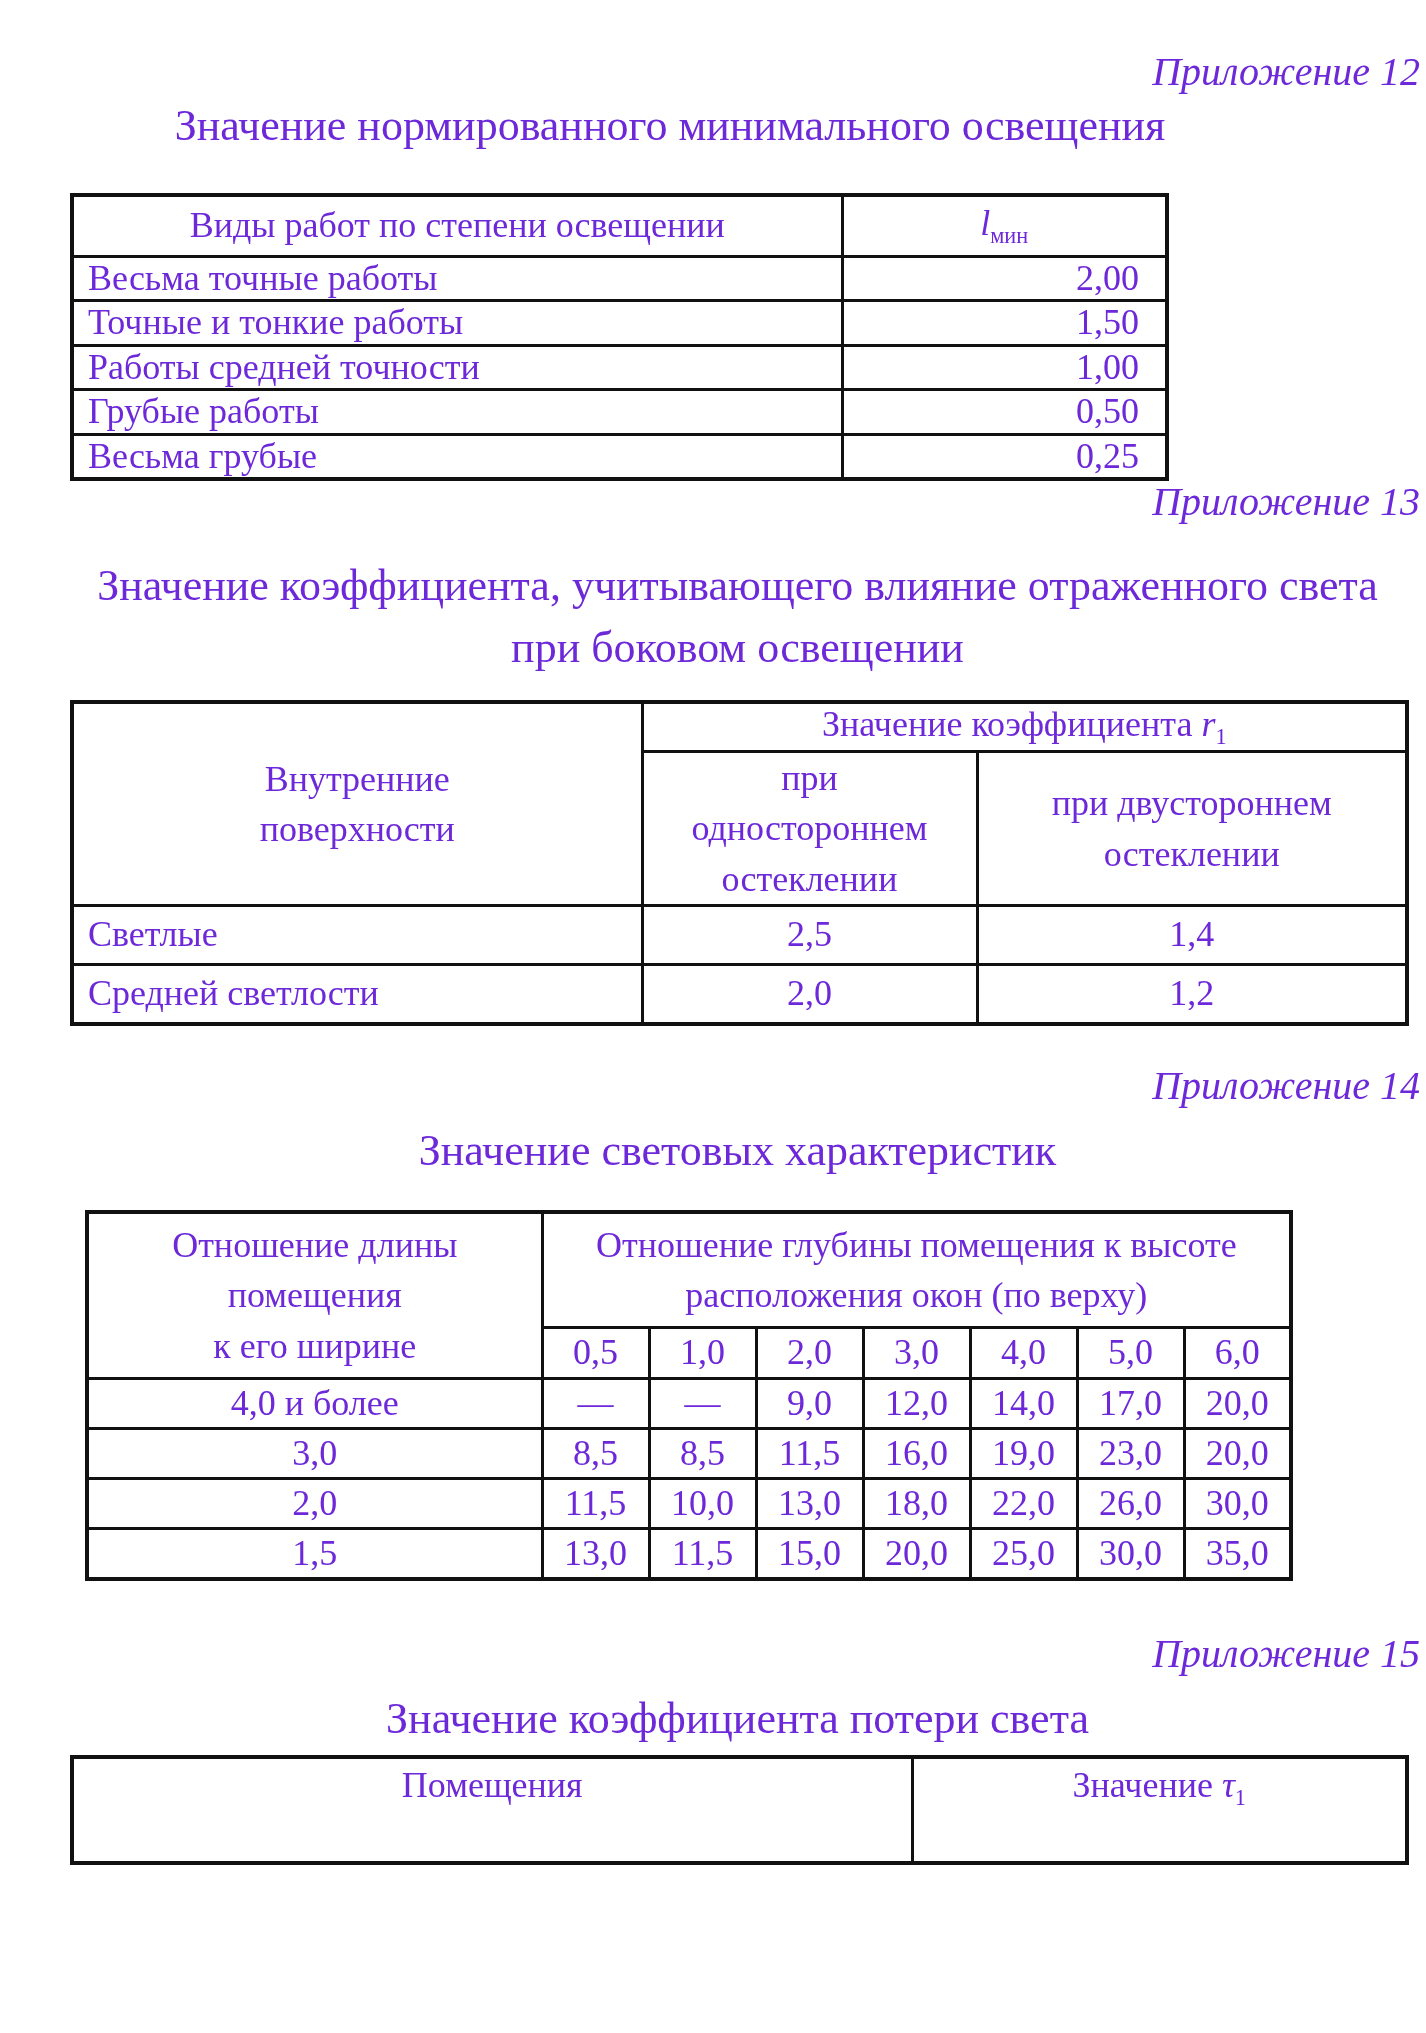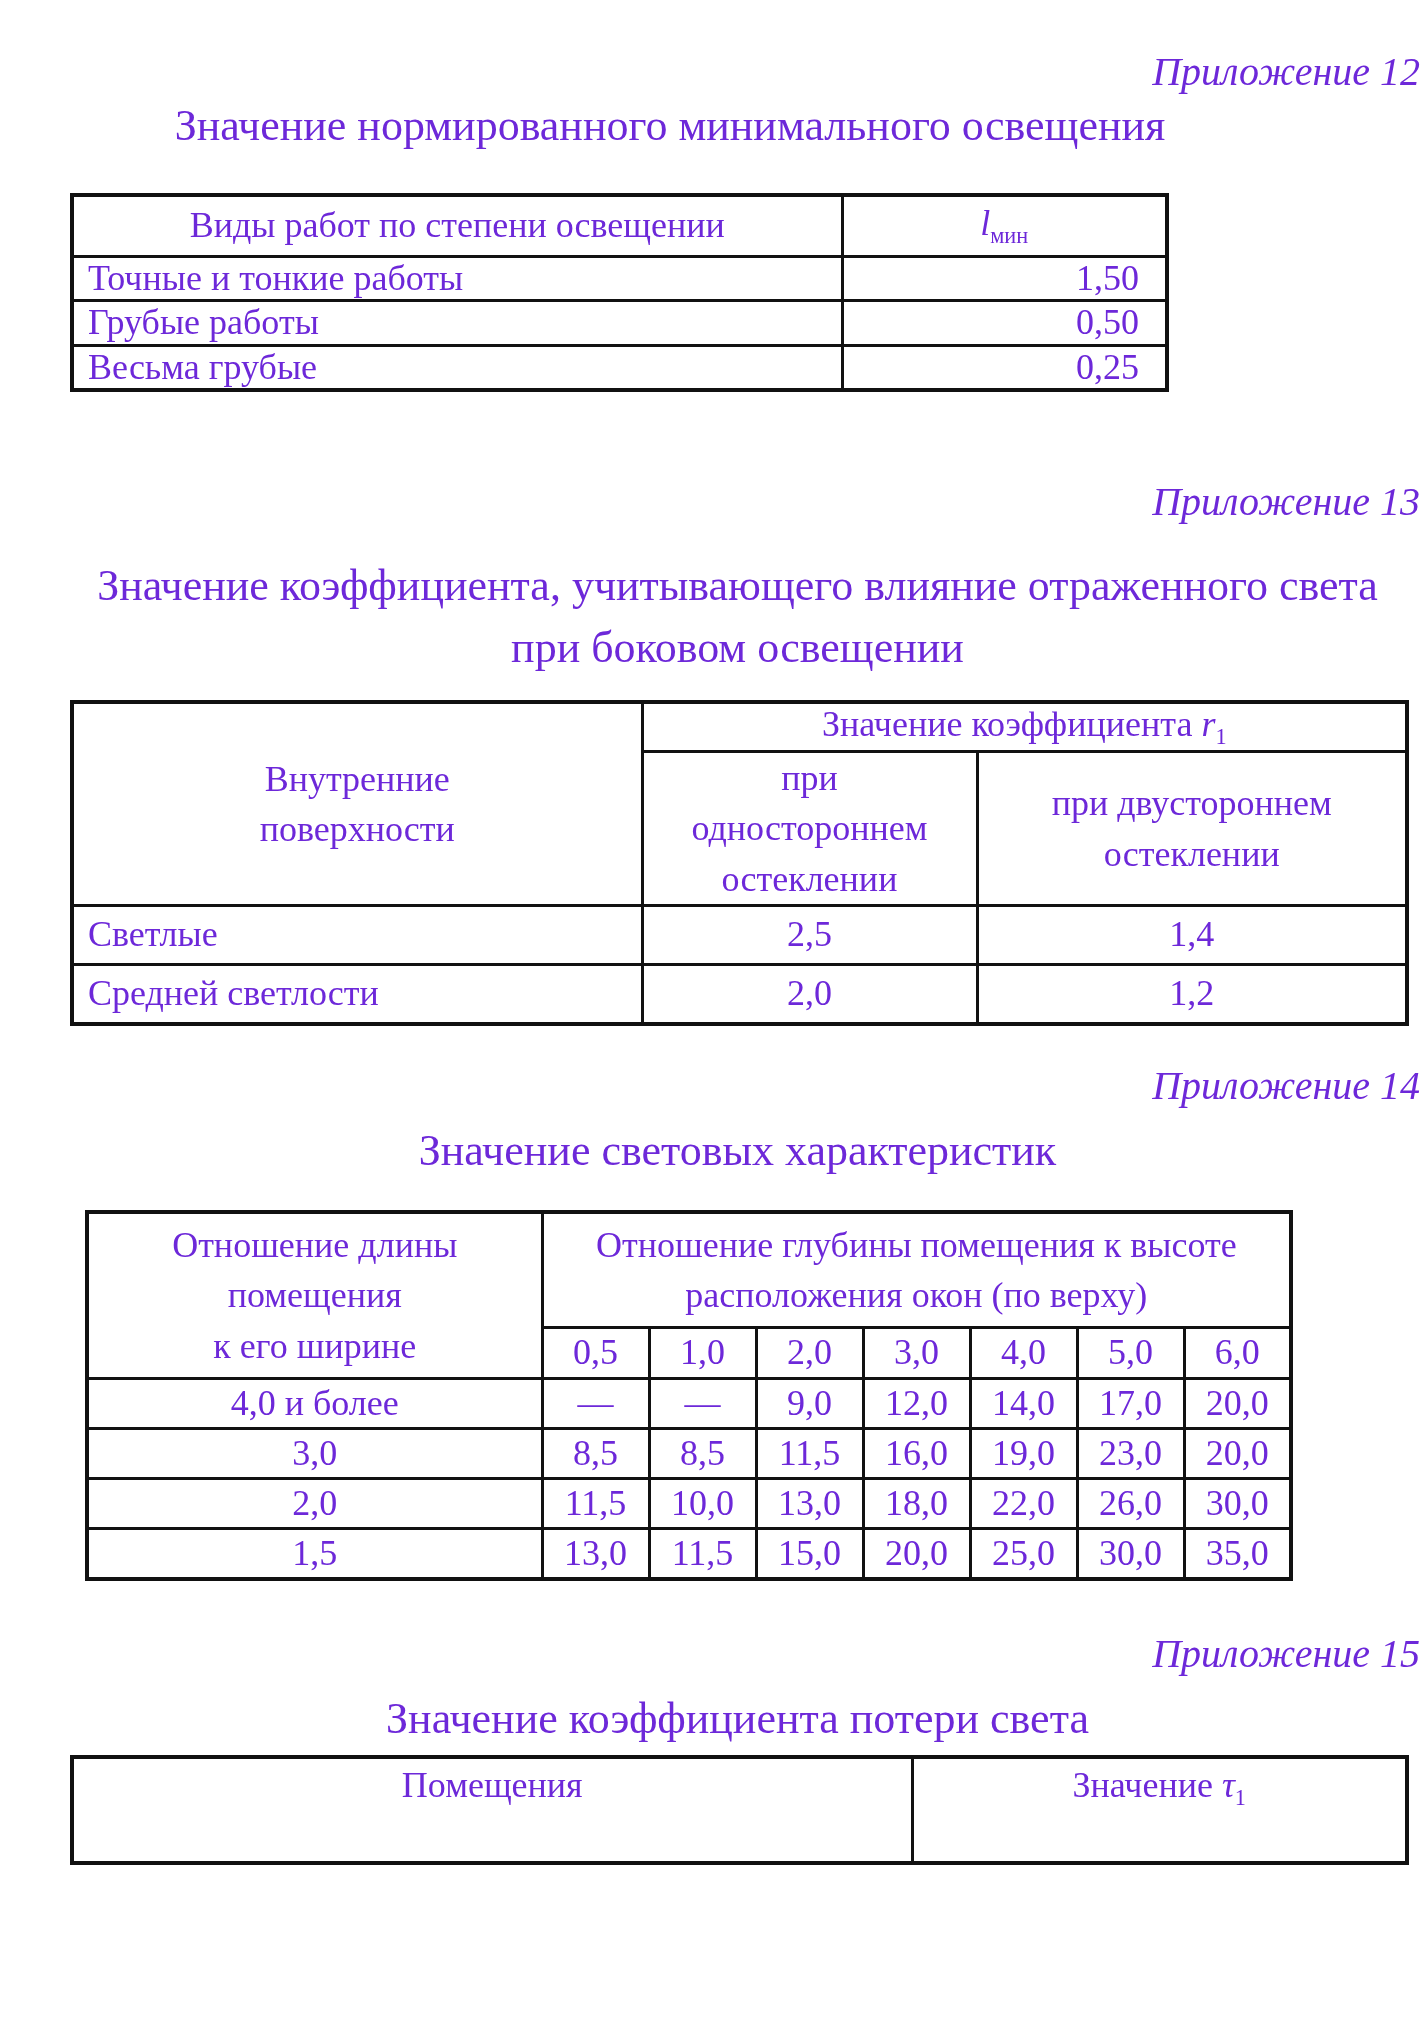--- a/index.html
+++ b/index.html
@@ -67,22 +67,30 @@
     <colgroup>
         <col style="width:770px">
         <col style="width:325px">
       </colgroup>
     <tbody>
         <tr class="t1h">
       <td>Виды работ по степени освещении</td>
       <td><span class="sym">l</span><sub>мин</sub></td>
     </tr>
     <tr class="t1r">
+      <td class="cell-left">Весьма точные работы</td>
+      <td class="cell-right">2,00</td>
+    </tr>
+    <tr class="t1r">
       <td class="cell-left">Точные и тонкие работы</td>
       <td class="cell-right">1,50</td>
+    </tr>
+    <tr class="t1r">
+      <td class="cell-left">Работы средней точности</td>
+      <td class="cell-right">1,00</td>
     </tr>
     <tr class="t1r">
       <td class="cell-left">Грубые работы</td>
       <td class="cell-right">0,50</td>
     </tr>
     <tr class="t1r">
       <td class="cell-left">Весьма грубые</td>
       <td class="cell-right">0,25</td>
     </tr>
   </tbody>

